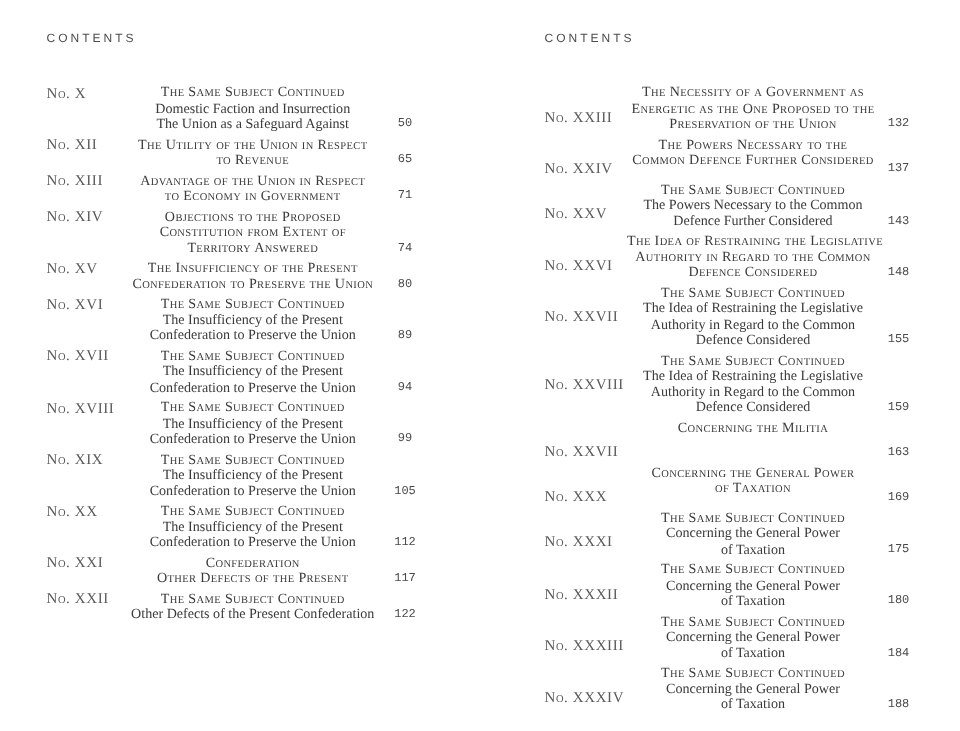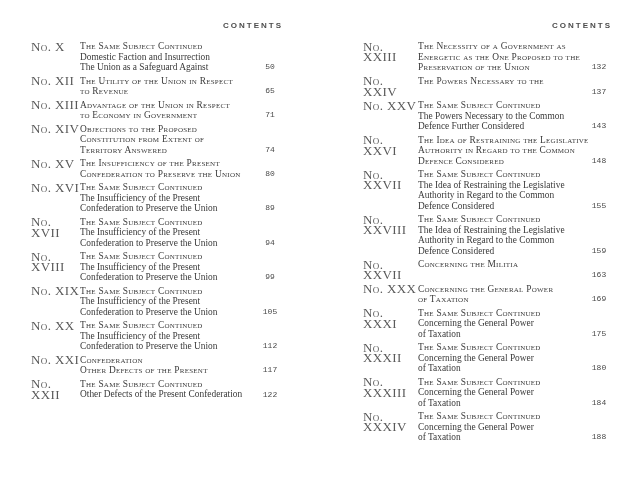--- a/index.html
+++ b/index.html
@@ -11,42 +11,42 @@
   }
   .spread { display: flex; width: 640px; height: 487px; background: #ffffff; }
   .page { position: relative; width: 320px; height: 487px; }
 
   .content { position: absolute; top: 22px; }
   .page-left  .content { left: 31px; width: 252px; }
   .page-right .content { left: 43px; width: 249px; }
 
   .contents-header {
     font-family: "Liberation Sans", sans-serif;
-    font-size: 8px; font-weight: bold;
+    font-size: 8px; font-weight: normal;
     letter-spacing: 2px;
     color: #4c4c4c;
-    text-align: right;
-    margin: 0 0 11px 0;
+    text-align: left;
+    margin: 0 0 27px 0;
     line-height: 8px;
   }
 
   .entry { display: flex; align-items: flex-start; margin-bottom: 3px; }
   .entry-no {
     flex: none;
     font-variant: small-caps;
-    font-size: 13px;
+    font-size: 10px;
     letter-spacing: 0.4px;
     color: #5a5a5a;
     line-height: 10.5px;
     padding-top: 0.5px;
   }
   .page-left  .entry-no { width: 49px; }
-  .page-right .entry-no { width: 55px; }
-
-  .entry-titles { flex: 1 1 auto; min-width: 0; }
+  .page-right .entry-no { width: 55px; margin-top: 16px; }
+
+  .entry-titles { flex: 1 1 auto; min-width: 0; text-align: center; }
   .line {
     font-size: 9.4px;
     line-height: 10.5px;
     color: #3a3a3a;
     white-space: nowrap;
   }
   .line.sc { font-variant: small-caps; letter-spacing: 0.25px; }
 
   .entry-page {
     flex: none;
@@ -198,20 +198,21 @@
               <div class="line sc">The Necessity of a Government as</div>
               <div class="line sc">Energetic as the One Proposed to the</div>
               <div class="line sc">Preservation of the Union</div>
             </div>
             <div class="entry-page">132</div>
           </div>
           <div class="entry">
             <div class="entry-no">No. XXIV</div>
             <div class="entry-titles">
               <div class="line sc">The Powers Necessary to the</div>
+              <div class="line sc">Common Defence Further Considered</div>
             </div>
             <div class="entry-page">137</div>
           </div>
           <div class="entry">
             <div class="entry-no">No. XXV</div>
             <div class="entry-titles">
               <div class="line sc">The Same Subject Continued</div>
               <div class="line">The Powers Necessary to the Common</div>
               <div class="line">Defence Further Considered</div>
             </div>

